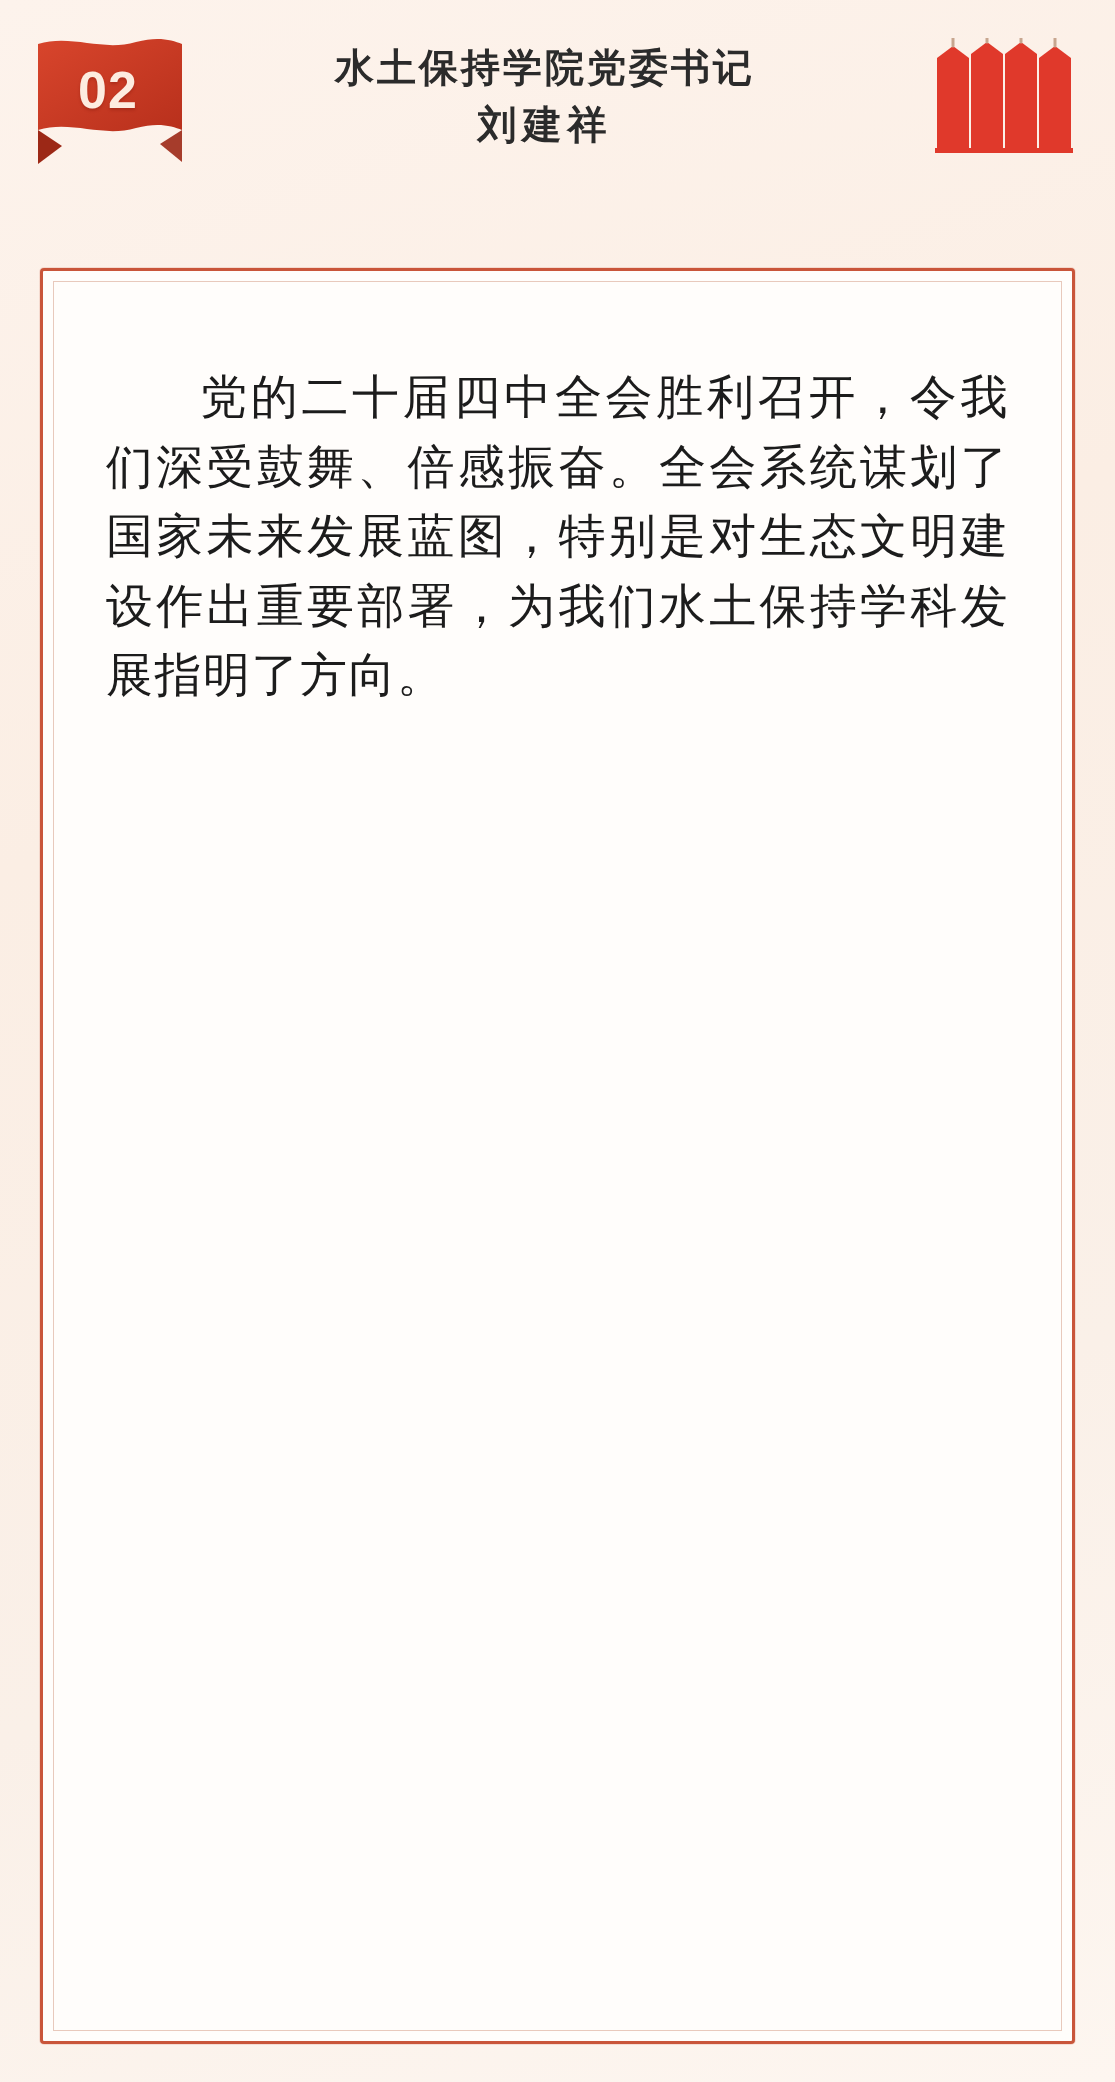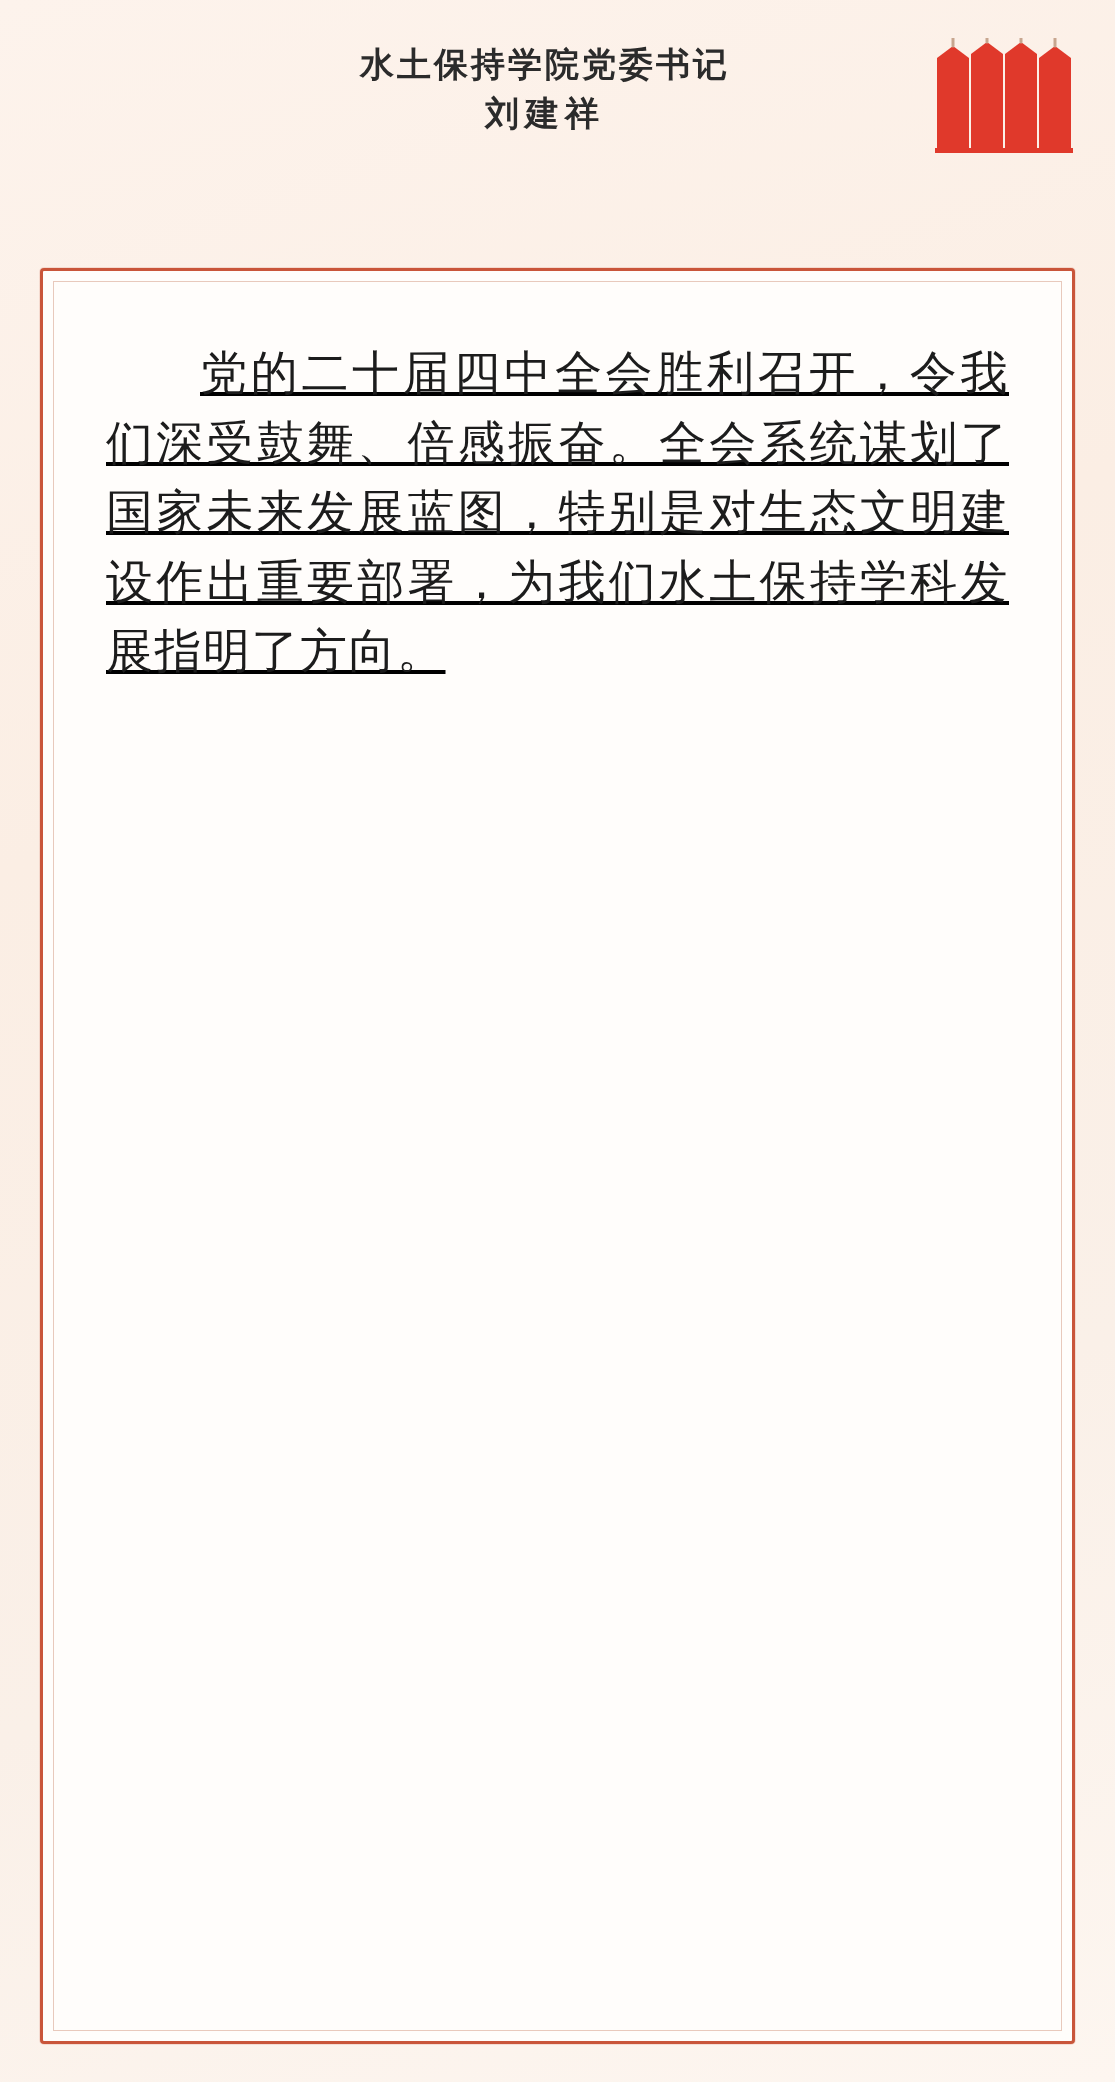--- a/index.html
+++ b/index.html
@@ -53,21 +53,21 @@
   
   .title-block {
     position: absolute;
     left: 200px;
     top: 40px;
     width: 690px;
     text-align: center;
     color: #2b2b2b;
   }
   .title-line {
-    font-size: 34px;
+    font-size: 39px;
     font-weight: bold;
     letter-spacing: 3px;
     line-height: 1.45;
     white-space: nowrap;
   }
   .title-line.sub {
     letter-spacing: 6px;
   }
 
   
@@ -99,40 +99,53 @@
     box-shadow: 0 0 0 1px rgba(201,85,58,.15);
   }
   .card-inner {
     position: absolute;
     left: 10px;
     top: 10px;
     right: 10px;
     bottom: 10px;
     border: 1px solid #e8c9bc;
     box-sizing: border-box;
-    padding: 56px 52px 30px 52px;
+    padding: 80px 52px 30px 52px;
     overflow: hidden;
-    text-decoration: underline;
   }
   .para {
     font-family: "DejaVu Sans", "Liberation Sans", sans-serif;
     font-size: 47px;
     line-height: 1.48;
     color: #1c1c1c;
     text-align: justify;
     text-indent: 2em;
     letter-spacing: 1.5px;
     margin: 0 0 6px 0;
   }
 </style>
 </head>
 <body>
 
 <div class="header">
 
+  <div class="ribbon">
+    <svg width="166" height="136" viewBox="0 0 166 136" xmlns="http://www.w3.org/2000/svg">
+      <defs>
+        <linearGradient id="rg" x1="0" y1="0" x2="1" y2="1">
+          <stop offset="0%" stop-color="#d8452c"></stop>
+          <stop offset="100%" stop-color="#b8301c"></stop>
+        </linearGradient>
+      </defs>
+      <path d="M6,10 C40,0 70,18 104,8 C126,2 140,6 150,10 L150,96 C140,92 126,88 104,94 C70,104 40,86 6,96 Z" fill="url(#rg)"></path>
+      <path d="M6,96 L6,130 L30,112 L6,96 Z" fill="#9c2816"></path>
+      <path d="M150,96 L150,128 L128,110 L150,96 Z" fill="#9c2816" opacity="0.9"></path>
+    </svg>
+    <div class="ribbon-number">02</div>
+  </div>
 
   <div class="title-block">
     <div class="title-line">水土保持学院党委书记</div>
     <div class="title-line sub">刘建祥</div>
   </div>
 
   <div class="flags">
     <svg width="160" height="120" viewBox="0 0 160 120" xmlns="http://www.w3.org/2000/svg">
       <g fill="#e0392b">
         <path d="M10,112 L10,20 L26,8 L42,20 L42,112 Z"></path>

